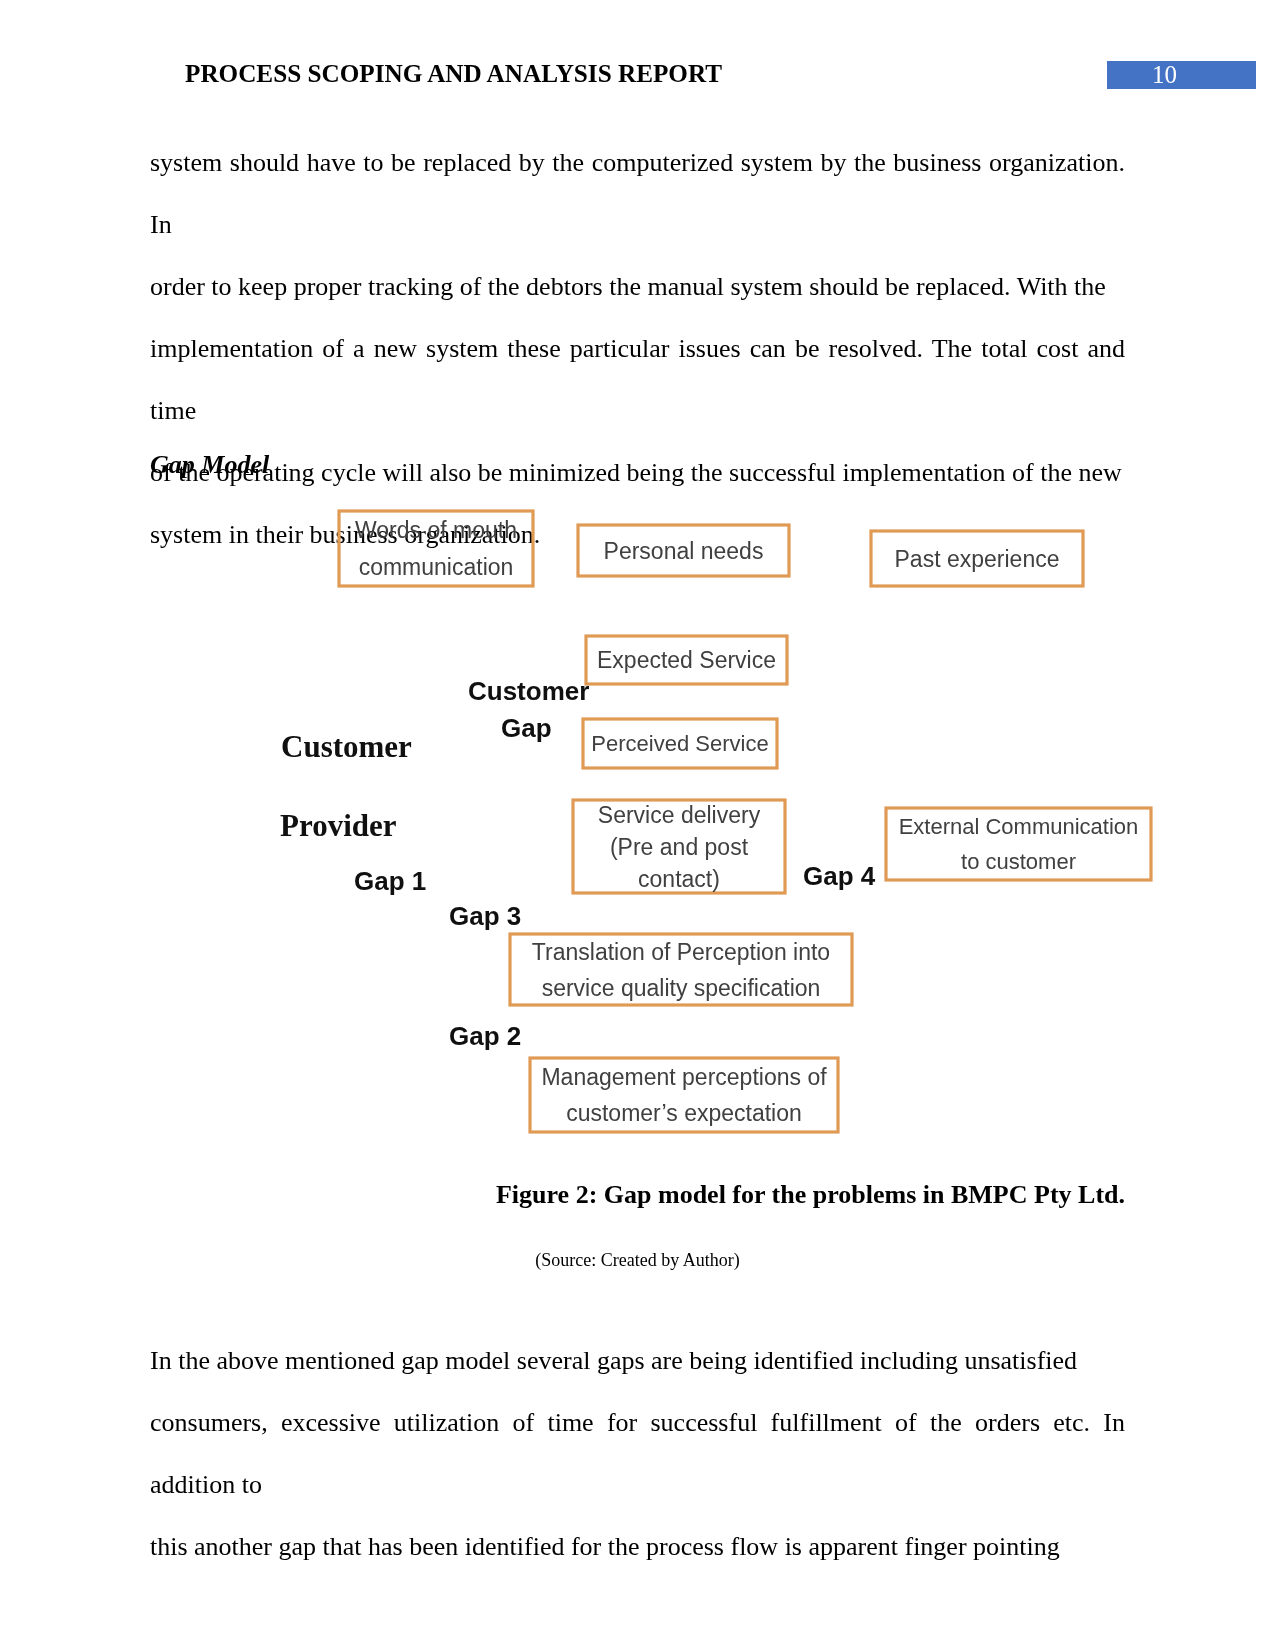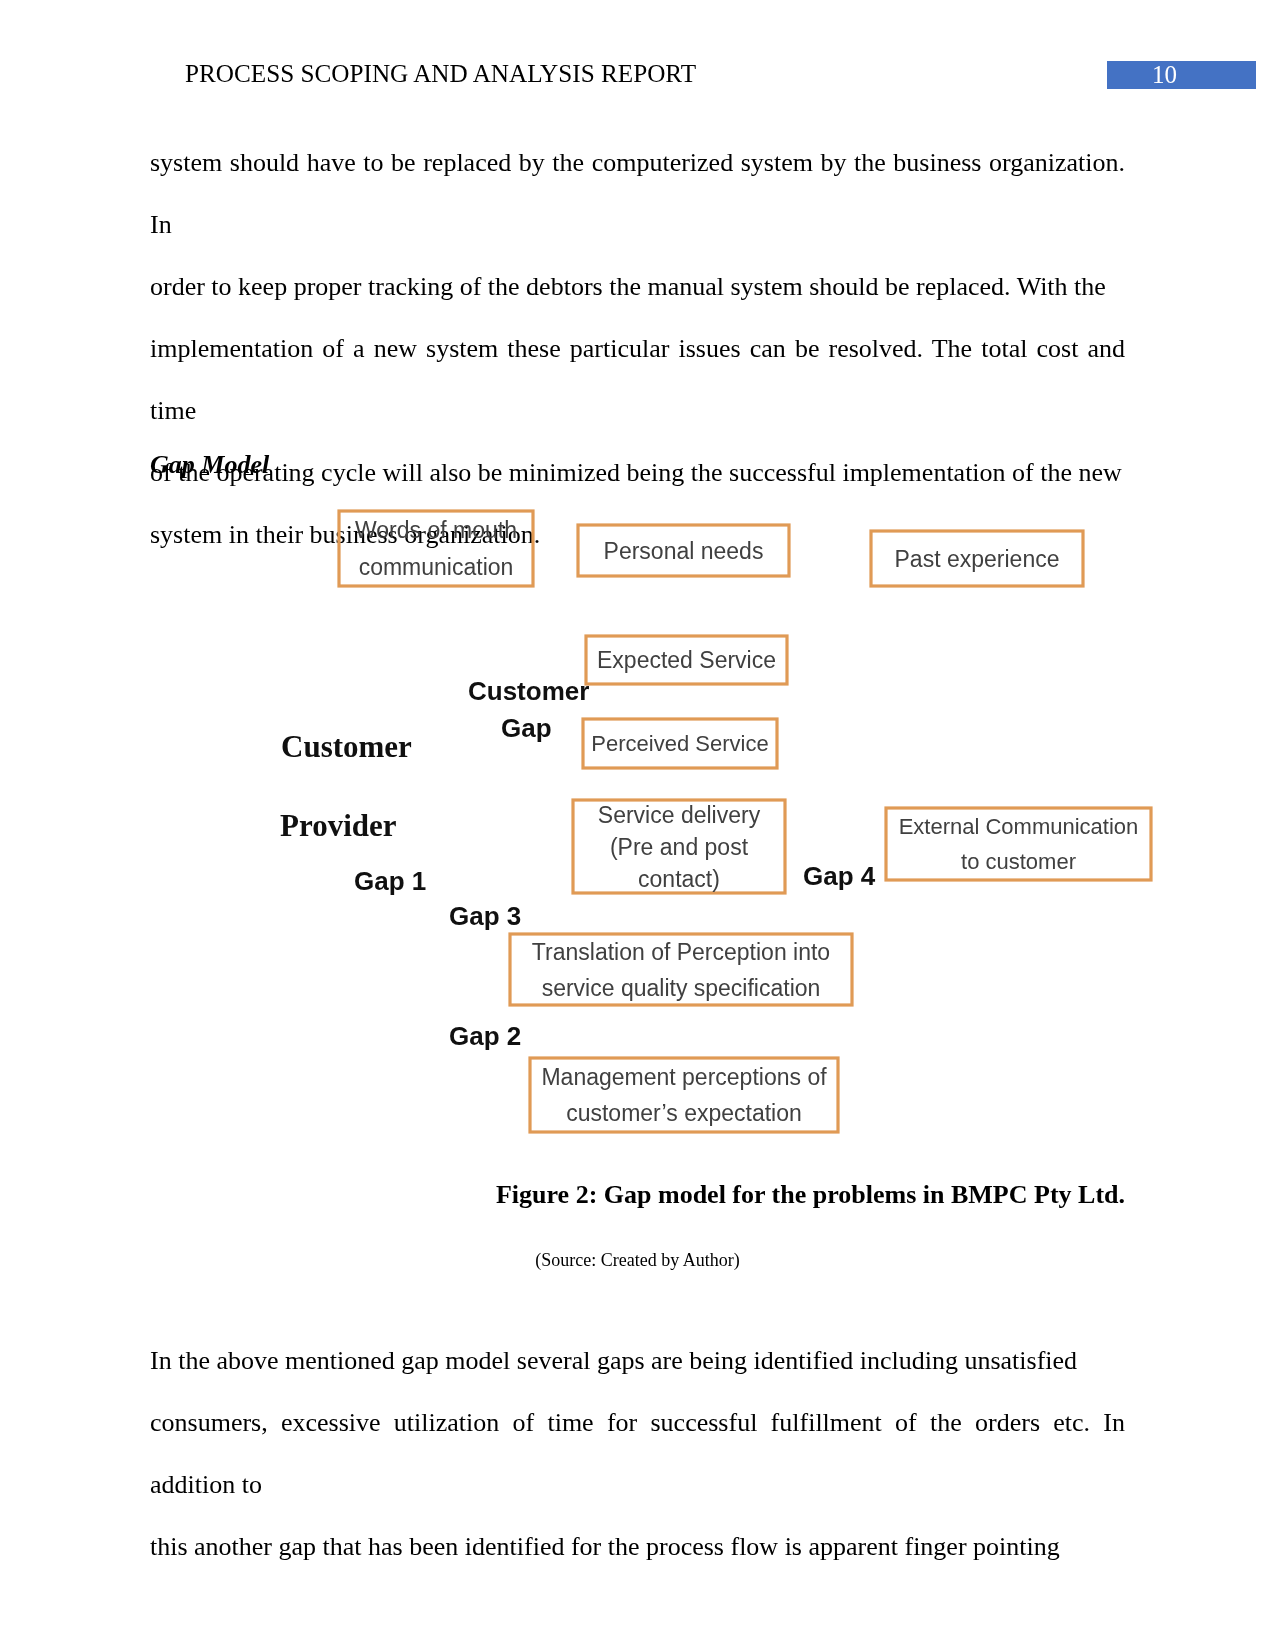--- a/index.html
+++ b/index.html
@@ -3,21 +3,21 @@
 <meta charset="utf-8">
 <style>
   html,body{margin:0;padding:0;background:#ffffff;}
   body{width:1275px;height:1650px;position:relative;overflow:hidden;
        font-family:"Liberation Serif",serif;color:#000000;
        -webkit-font-smoothing:antialiased;}
   .page{position:absolute;left:0;top:0;width:1275px;height:1650px;}
 
   
   #header{position:absolute;left:185px;top:59px;width:900px;
-          font-size:25.2px;letter-spacing:0px;white-space:nowrap;line-height:30px;}
+          font-size:25.2px;letter-spacing:0px;white-space:nowrap;line-height:30px;font-weight:bold;}
   #pagebadge{position:absolute;left:1107px;top:61px;width:149px;height:28px;
              background:#4472C4;}
   #pagenum{position:absolute;left:1107px;top:61px;width:115px;height:28px;
            line-height:28px;text-align:center;color:#ffffff;font-size:25px;}
 
   
   .para{position:absolute;left:150px;width:975px;font-size:26px;
         text-align:justify;line-height:62px;}
   #p1{top:132px;}
   #gapmodel{position:absolute;left:150px;top:450px;font-size:26px;

